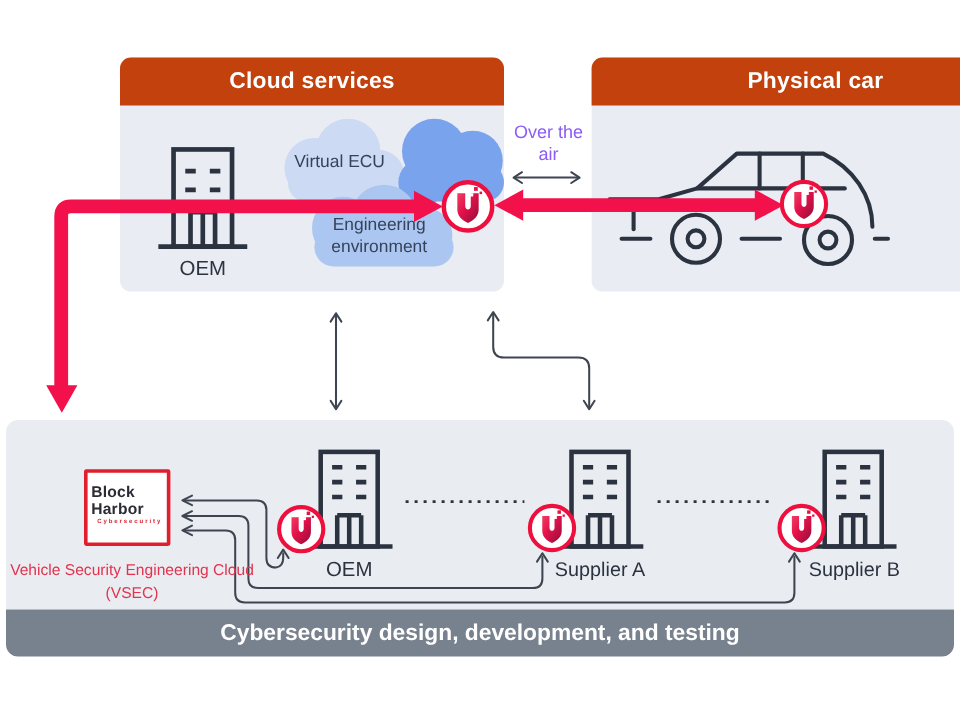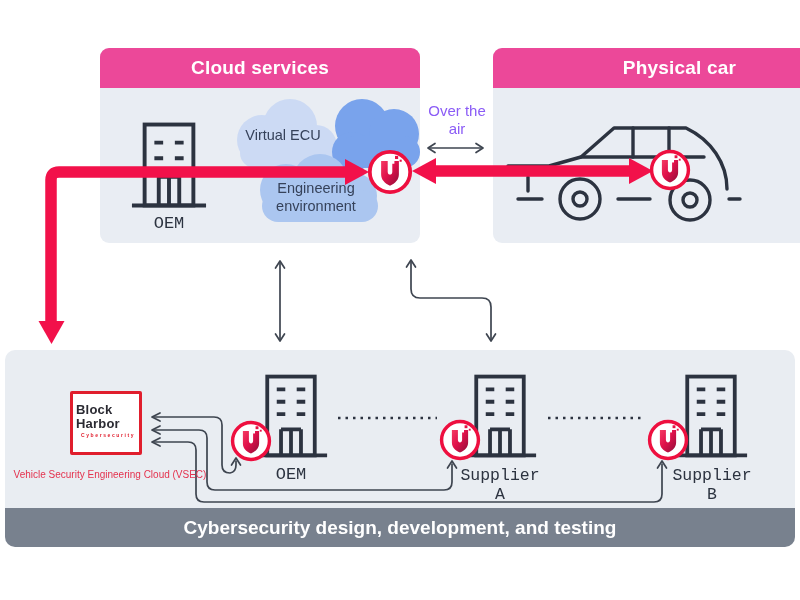--- a/index.html
+++ b/index.html
@@ -3,43 +3,43 @@
 <meta charset="utf-8">
 <style>
   html,body{margin:0;padding:0;background:#ffffff;}
   #stage{
     position:relative;width:800px;height:600px;background:#ffffff;overflow:hidden;
     font-family:"Liberation Sans", sans-serif;color:#2c3340;
   }
   .abs{position:absolute;}
   .panel-body{background:#e9edf3;border-radius:9px;}
   .panel-header{
-    position:absolute;left:0;top:0;right:0;height:40px;background:#ec4899;
+    position:absolute;left:0;top:0;right:0;height:40px;background:#c2410c;
     border-radius:9px 9px 0 0;color:#ffffff;font-size:19px;font-weight:700;
     display:flex;align-items:center;justify-content:center;letter-spacing:.2px;
   }
-  .entity-label{font-size:17px;color:#2c3340;text-align:center;font-family:Liberation Mono, monospace;}
+  .entity-label{font-size:17px;color:#2c3340;text-align:center;}
   .cloud-label{font-size:14.5px;line-height:18px;color:#36425a;text-align:center;font-weight:400;}
   .layer{position:absolute;left:0;top:0;pointer-events:none;}
   #bottom-wrap{left:5px;top:350px;width:630px;height:197px;}
   #bottom-body{position:absolute;left:0;top:0;width:790px;height:158px;background:#e9edf2;border-radius:10px 10px 0 0;}
   #bottom-footer{
     position:absolute;left:0;top:158px;width:790px;height:39px;background:#78818e;
     border-radius:0 0 10px 10px;color:#ffffff;font-weight:700;font-size:19px;
     display:flex;align-items:center;justify-content:center;
   }
   #bh-box{
     left:70px;top:391px;width:66px;height:58px;background:#ffffff;
     border:3.5px solid #e01e2d;border-radius:2px;padding:0;
   }
   #bh-box .bh-line{font-size:13px;font-weight:800;line-height:13.5px;color:#2b2b33;padding-left:3px;letter-spacing:.2px;}
   #bh-box .bh-sub{font-size:5px;font-weight:700;color:#e01e2d;letter-spacing:1.6px;padding-left:8px;margin-top:2px;}
   #bh-box .bh-pad{padding-top:9px;}
   #vsec-caption{
-    left:8px;top:466px;width:204px;color:#e4324e;font-size:10px;line-height:18.5px;
+    left:8px;top:466px;width:204px;color:#e4324e;font-size:13px;line-height:18.5px;
     text-align:center;font-weight:500;
   }
   #ota-label{left:424px;top:102px;width:66px;font-size:15px;line-height:18px;text-align:center;color:#8b5cf6;}
 </style>
 </head>
 <body>
 
 <div id="stage">
 
   <div class="abs panel-body" style="left:100px;top:48px;width:320px;height:195px;">

